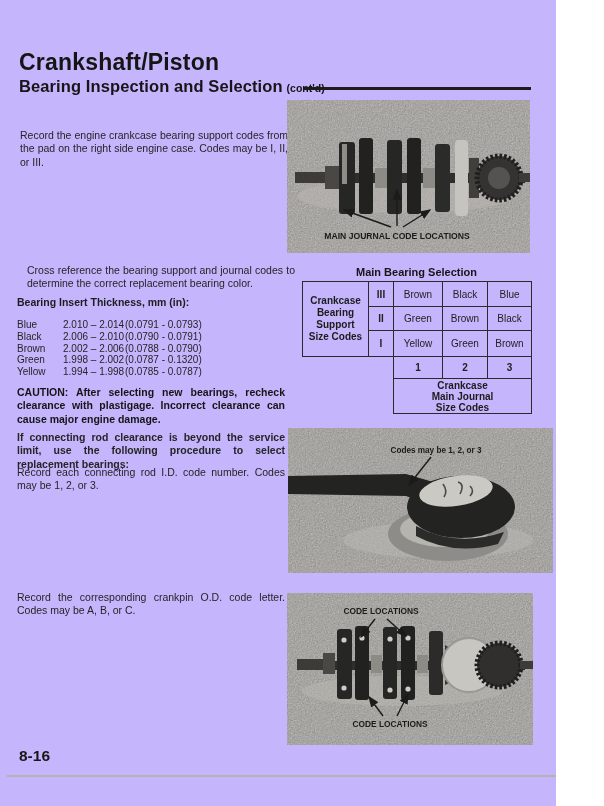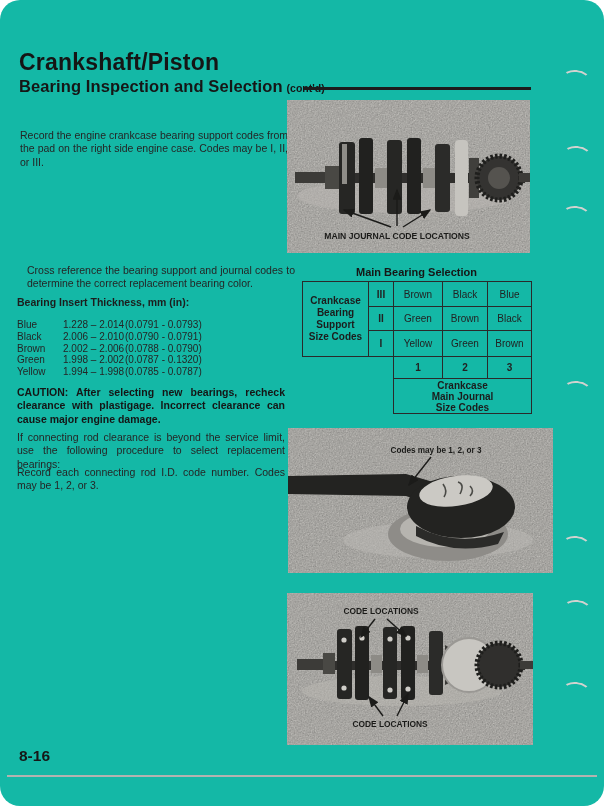--- a/index.html
+++ b/index.html
@@ -1,35 +1,35 @@
 <!DOCTYPE html>
 <html><head>
 <meta charset="utf-8">
 <style>
   html,body{margin:0;padding:0;background:#ffffff;}
   .page{
-    position:relative;width:604px;height:806px;background:#14b8a6;overflow:hidden;
-    font-family:"Liberation Sans", sans-serif;color:#222;border-radius:20px;
+    position:relative;width:556px;height:806px;background:#c4b5fd;overflow:hidden;
+    font-family:"Liberation Sans", sans-serif;color:#222;
   }
   .abs{position:absolute;}
   
   .page-title{left:19px;top:50px;font-size:23px;font-weight:bold;color:#151515;letter-spacing:.2px;line-height:1.1;}
   .section-line{left:19px;top:77px;display:flex;align-items:baseline;justify-content:space-between;}
   .section-title{font-size:16.5px;font-weight:bold;color:#161616;letter-spacing:.1px;}
   .section-note{font-size:10.5px;font-weight:bold;margin-left:4px;color:#161616;}
   .header-rule{left:304px;top:87px;width:227px;height:3px;background:#1c1c1c;}
   
   .para{width:268px;font-size:10.5px;line-height:13.4px;text-align:justify;color:#252525;}
   .p1{left:20px;top:105px;margin-top:24px;}
   .p2{left:17px;top:264px;margin-left:10px;}
   .thk-head{left:17px;top:296px;font-size:10.5px;font-weight:bold;color:#1d1d1d;}
   .thk-table{left:17px;top:319px;width:260px;font-size:10px;line-height:11.8px;color:#252525;}
   .thk-row{display:grid;grid-template-columns:46px 62px auto;}
   .caution{left:17px;top:386px;font-weight:bold;color:#151515;}
-  .p3{left:17px;top:431px;}
+  .p3{left:17px;top:431px;font-weight:bold;}
   .p4{left:17px;top:466px;}
   .p5{left:17px;top:591px;}
   
   .sel-wrap{left:302px;top:266px;width:229px;}
   .sel-title{font-size:11px;font-weight:bold;text-align:center;color:#161616;margin-bottom:3px;}
   table.sel{border-collapse:collapse;table-layout:fixed;width:229px;font-size:10px;color:#222;}
   table.sel td{border:1.6px solid #2a2a2a;text-align:center;vertical-align:middle;padding:0;}
   table.sel td.blank{border:none;}
   td.rowhdr{font-weight:bold;text-align:left;padding-left:6px;white-space:pre-line;line-height:12px;color:#1c1c1c;}
   td.code{font-weight:bold;}
@@ -58,21 +58,21 @@
   </div>
   <div class="abs header-rule"></div>
 
   <div class="abs para p1">Record the engine crankcase bearing support codes from the pad on the right side engine case. Codes may be I, II, or III.</div>
   <div class="abs para p2">Cross reference the bearing support and journal codes to determine the correct replacement bearing color.</div>
   <div class="abs thk-head">Bearing Insert Thickness, mm (in):</div>
 
   <div class="abs thk-table">
     <div class="thk-row">
       <span>Blue</span>
-      <span>1.228 – 2.014</span>
+      <span>2.010 – 2.014</span>
       <span>(0.0791 - 0.0793)</span>
     </div>
     <div class="thk-row">
       <span>Black</span>
       <span>2.006 – 2.010</span>
       <span>(0.0790 - 0.0791)</span>
     </div>
     <div class="thk-row">
       <span>Brown</span>
       <span>2.002 – 2.006</span>
@@ -86,20 +86,21 @@
     <div class="thk-row">
       <span>Yellow</span>
       <span>1.994 – 1.998</span>
       <span>(0.0785 - 0.0787)</span>
     </div>
   </div>
 
   <div class="abs para caution">CAUTION: After selecting new bearings, recheck clearance with plastigage. Incorrect clearance can cause major engine damage.</div>
   <div class="abs para p3">If connecting rod clearance is beyond the service limit, use the following procedure to select replacement bearings:</div>
   <div class="abs para p4">Record each connecting rod I.D. code number. Codes may be 1, 2, or 3.</div>
+  <div class="abs para p5">Record the corresponding crankpin O.D. code letter. Codes may be A, B, or C.</div>
 
   <div class="abs sel-wrap">
     <div class="sel-title">Main Bearing Selection</div>
     <table class="sel">
       <colgroup>
           <col style="width:66px">
           <col style="width:25px">
           <col style="width:49px">
           <col style="width:45px">
           <col style="width:44px">

